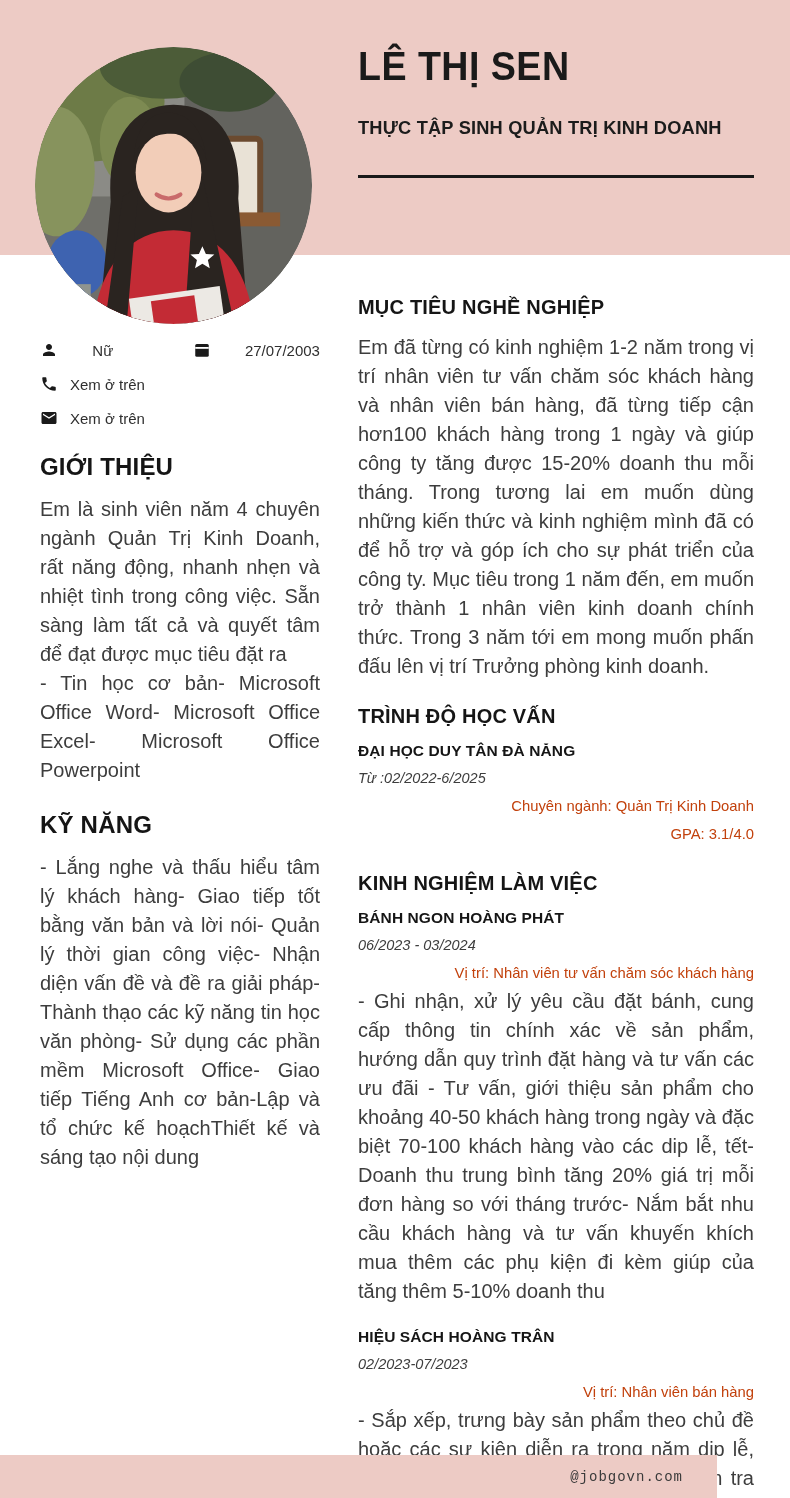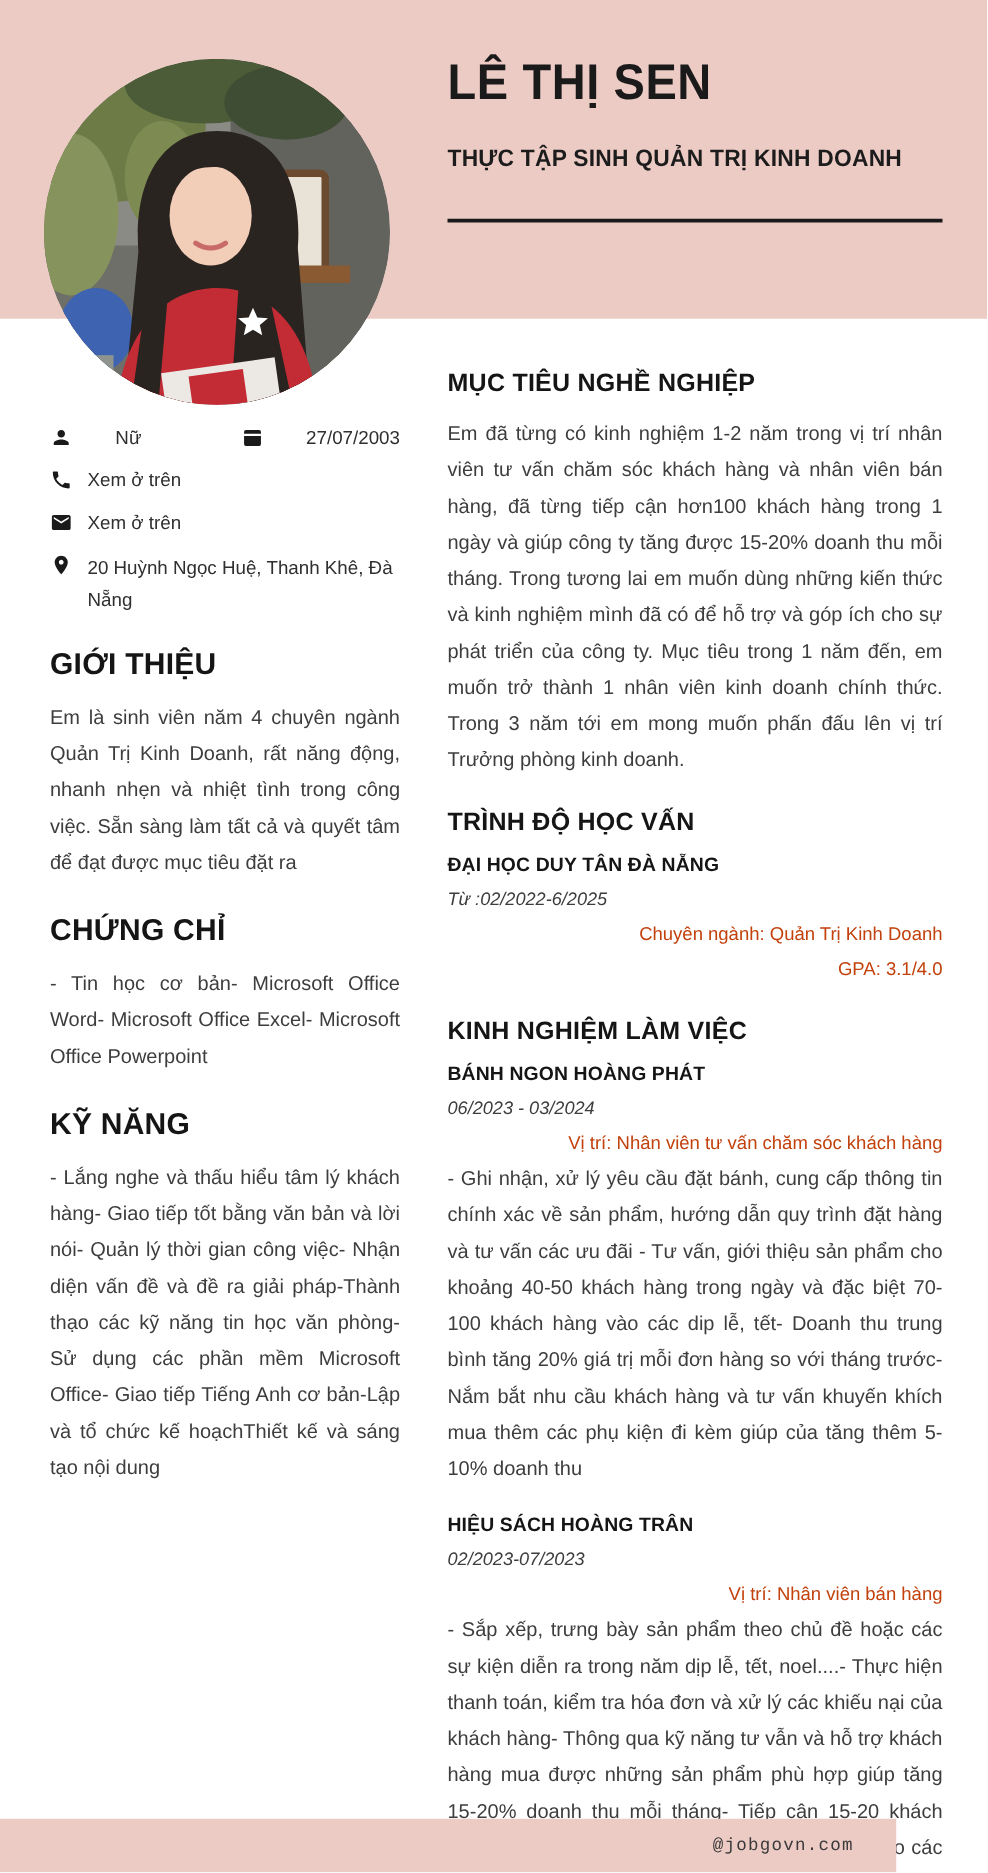--- a/index.html
+++ b/index.html
@@ -53,21 +53,21 @@
   .sec-heading {
     font-size:24px; font-weight:700; color:#151515;
     margin:26px 0 14px 0; letter-spacing:0.2px;
   }
   .sec-heading.first { margin-top:24px; }
   .rsec-heading {
     font-size:20px; font-weight:700; color:#151515;
     margin:0 0 14px 0; letter-spacing:0.2px;
   }
   .body-text {
-    font-size:16px; line-height:29px; color:#3d3d3d;
+    font-size:20px; line-height:29px; color:#3d3d3d;
     text-align: justify; margin:0;
   }
   .edu-school, .job-company {
     font-size:15.5px; font-weight:700; color:#151515;
     margin:0 0 4px 0; letter-spacing:0.1px;
   }
   .period { font-size:14.5px; font-style:italic; color:#3d3d3d; line-height:28px; margin:0; }
   .plain-line { font-size:14.8px; color:#c2410c; line-height:28px; margin:0;text-align:right; }
   .section-gap { height:24px; }
   .job-gap { height:22px; }
@@ -158,33 +158,24 @@
 
     <div class="contact-row">
       <span class="cicon">
         <svg viewBox="0 0 24 24" fill="#1a1a1a">
             <path d="M20 4H4c-1.1 0-1.99.9-1.99 2L2 18c0 1.1.9 2 2 2h16c1.1 0 2-.9 2-2V6c0-1.1-.9-2-2-2zm0 4l-8 5-8-5V6l8 5 8-5v2z"></path>
           </svg>
       </span>
       <span>Xem ở trên</span>
     </div>
 
-    <div class="contact-row">
-      <span class="cicon">
-        <svg viewBox="0 0 24 24" fill="#1a1a1a">
-            <path d="M12 2C8.13 2 5 5.13 5 9c0 5.25 7 13 7 13s7-7.75 7-13c0-3.87-3.13-7-7-7zm0 9.5c-1.38 0-2.5-1.12-2.5-2.5s1.12-2.5 2.5-2.5 2.5 1.12 2.5 2.5-1.12 2.5-2.5 2.5z"></path>
-          </svg>
-      </span>
-      <span style="line-height:26px;">20 Huỳnh Ngọc Huệ, Thanh Khê, Đà Nẵng</span>
-    </div>
 
     <div class="sec-heading first">GIỚI THIỆU</div>
     <p class="body-text">Em là sinh viên năm 4 chuyên ngành Quản Trị Kinh Doanh, rất năng động, nhanh nhẹn và nhiệt tình trong công việc. Sẵn sàng làm tất cả và quyết tâm để đạt được mục tiêu đặt ra</p>
 
-    <div class="sec-heading">CHỨNG CHỈ</div>
     <p class="body-text">- Tin học cơ bản- Microsoft Office Word- Microsoft Office Excel- Microsoft Office Powerpoint</p>
 
     <div class="sec-heading">KỸ NĂNG</div>
     <p class="body-text">- Lắng nghe và thấu hiểu tâm lý khách hàng- Giao tiếp tốt bằng văn bản và lời nói- Quản lý thời gian công việc- Nhận diện vấn đề và đề ra giải pháp-Thành thạo các kỹ năng tin học văn phòng- Sử dụng các phần mềm Microsoft Office- Giao tiếp Tiếng Anh cơ bản-Lập và tổ chức kế hoạchThiết kế và sáng tạo nội dung</p>
 
   </div>
 
   <div class="right-col">
 
     <div class="rsec-heading">MỤC TIÊU NGHỀ NGHIỆP</div>

